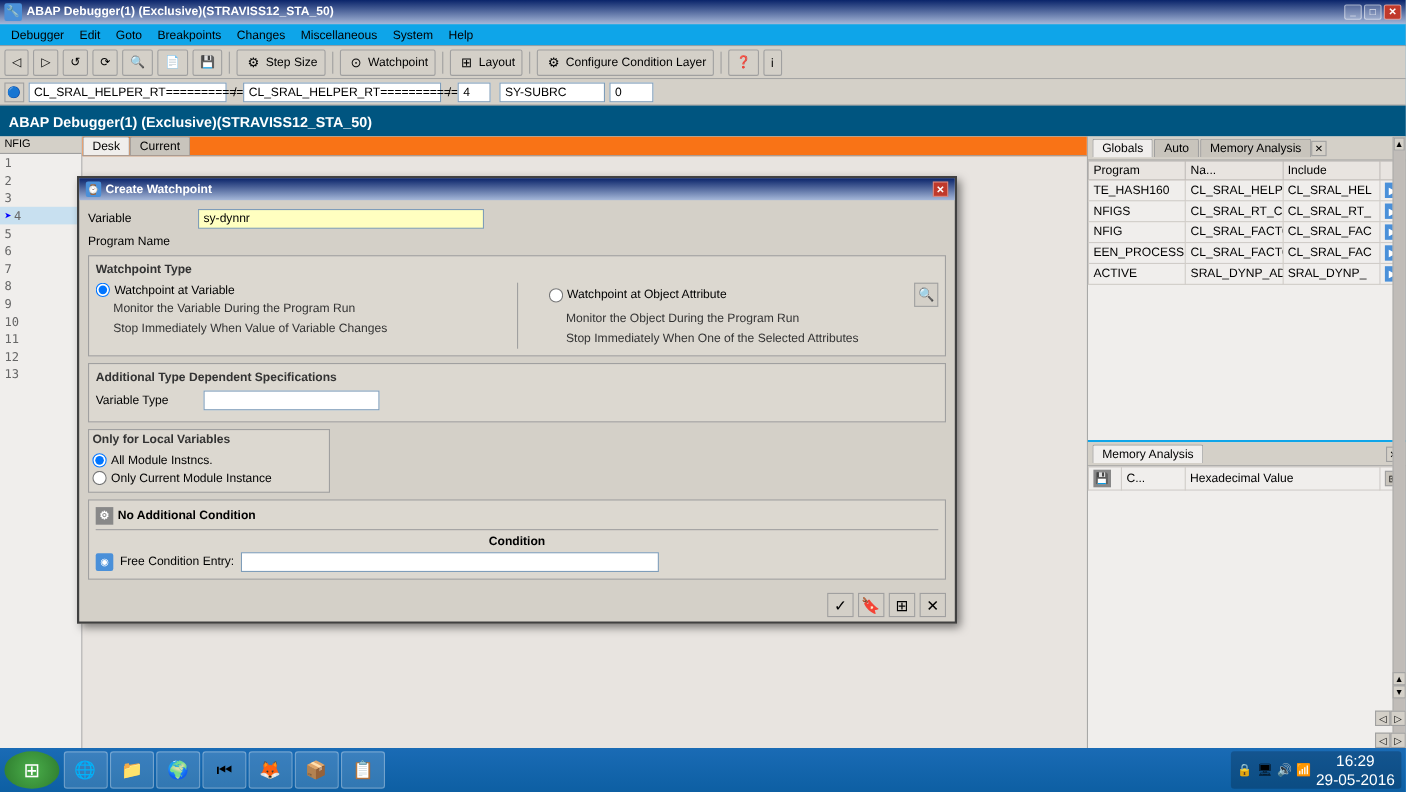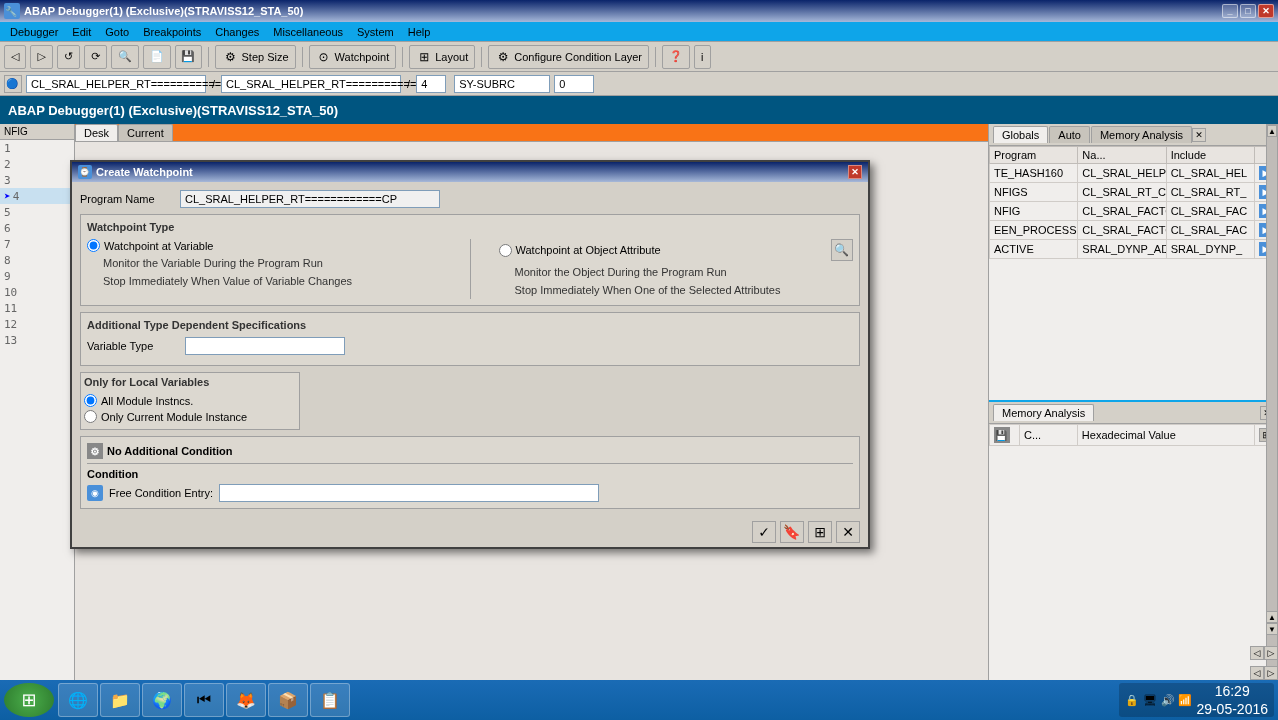--- a/index.html
+++ b/index.html
@@ -755,24 +755,27 @@
     <div class="dialog">
 
       <div class="dialog-title">
         <div class="dialog-icon">⌚</div>
         <span>Create Watchpoint</span>
         <div class="dialog-close-btn">✕</div>
       </div>
 
       <div class="dialog-body">
 
+        <div class="form-row">
+          <span class="form-label">Variable</span>
+          <input class="form-input" type="text" value="sy-dynnr" style="">
+        </div>
 
         <div class="form-row">
           <span class="form-label">Program Name</span>
-          <input class="form-input2" type="text" value="CL_SRAL_HELPER_RT============CP" style="">
         </div>
 
         <div class="section-box">
           <div class="section-title">Watchpoint Type</div>
           <div class="radio-cols">
 
             <div class="radio-col">
               <div class="radio-row">
                 <input type="radio" name="wptype" checked="" style="">
                 <span>Watchpoint at Variable</span>
@@ -818,21 +821,21 @@
               <span>Only Current Module Instance</span>
             </div>
           </div>
         </div>
 
         <div class="cond-section">
           <div class="cond-header">
             <div class="cond-icon">⚙</div>
             <span>No Additional Condition</span>
           </div>
-          <div style="border-top:1px solid #a0a0a0; padding-top:4px;">
+          <div style="border-top:1px solid #a0a0a0; padding-top:4px;text-align:center;">
             <span style="font-size:11px; font-weight:bold;">Condition</span>
           </div>
           <div class="cond-row" style="margin-top:4px;">
             <div style="width:16px;height:16px;background:#4a90d9;border-radius:2px;display:flex;align-items:center;justify-content:center;font-size:9px;color:white;">◉</div>
             <span style="font-size:11px;">Free Condition Entry:</span>
             <input class="cond-input" type="text" value="" style="">
           </div>
         </div>
 
       </div>

